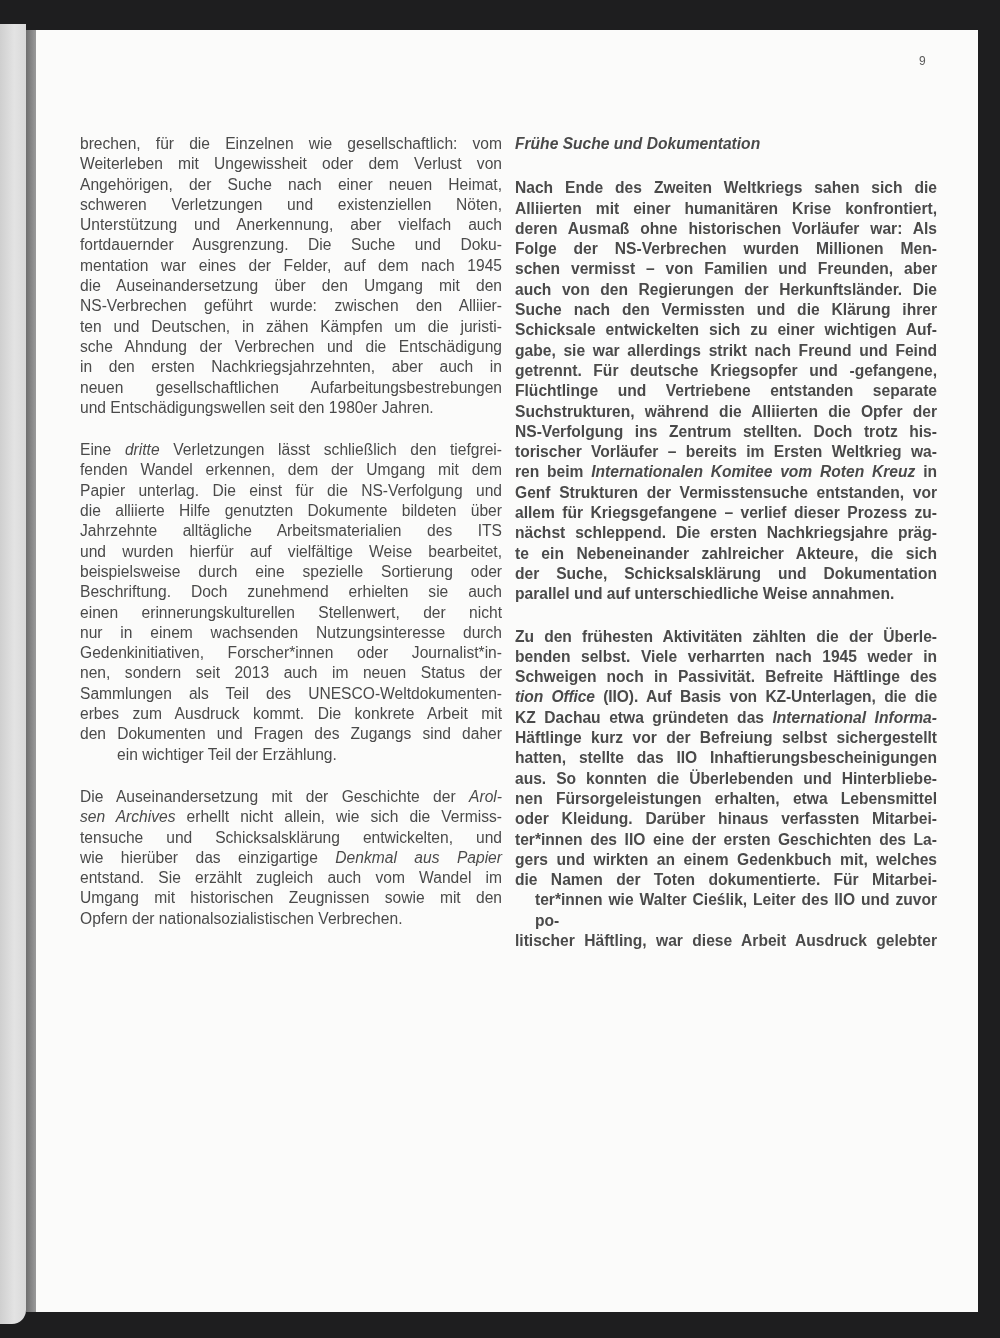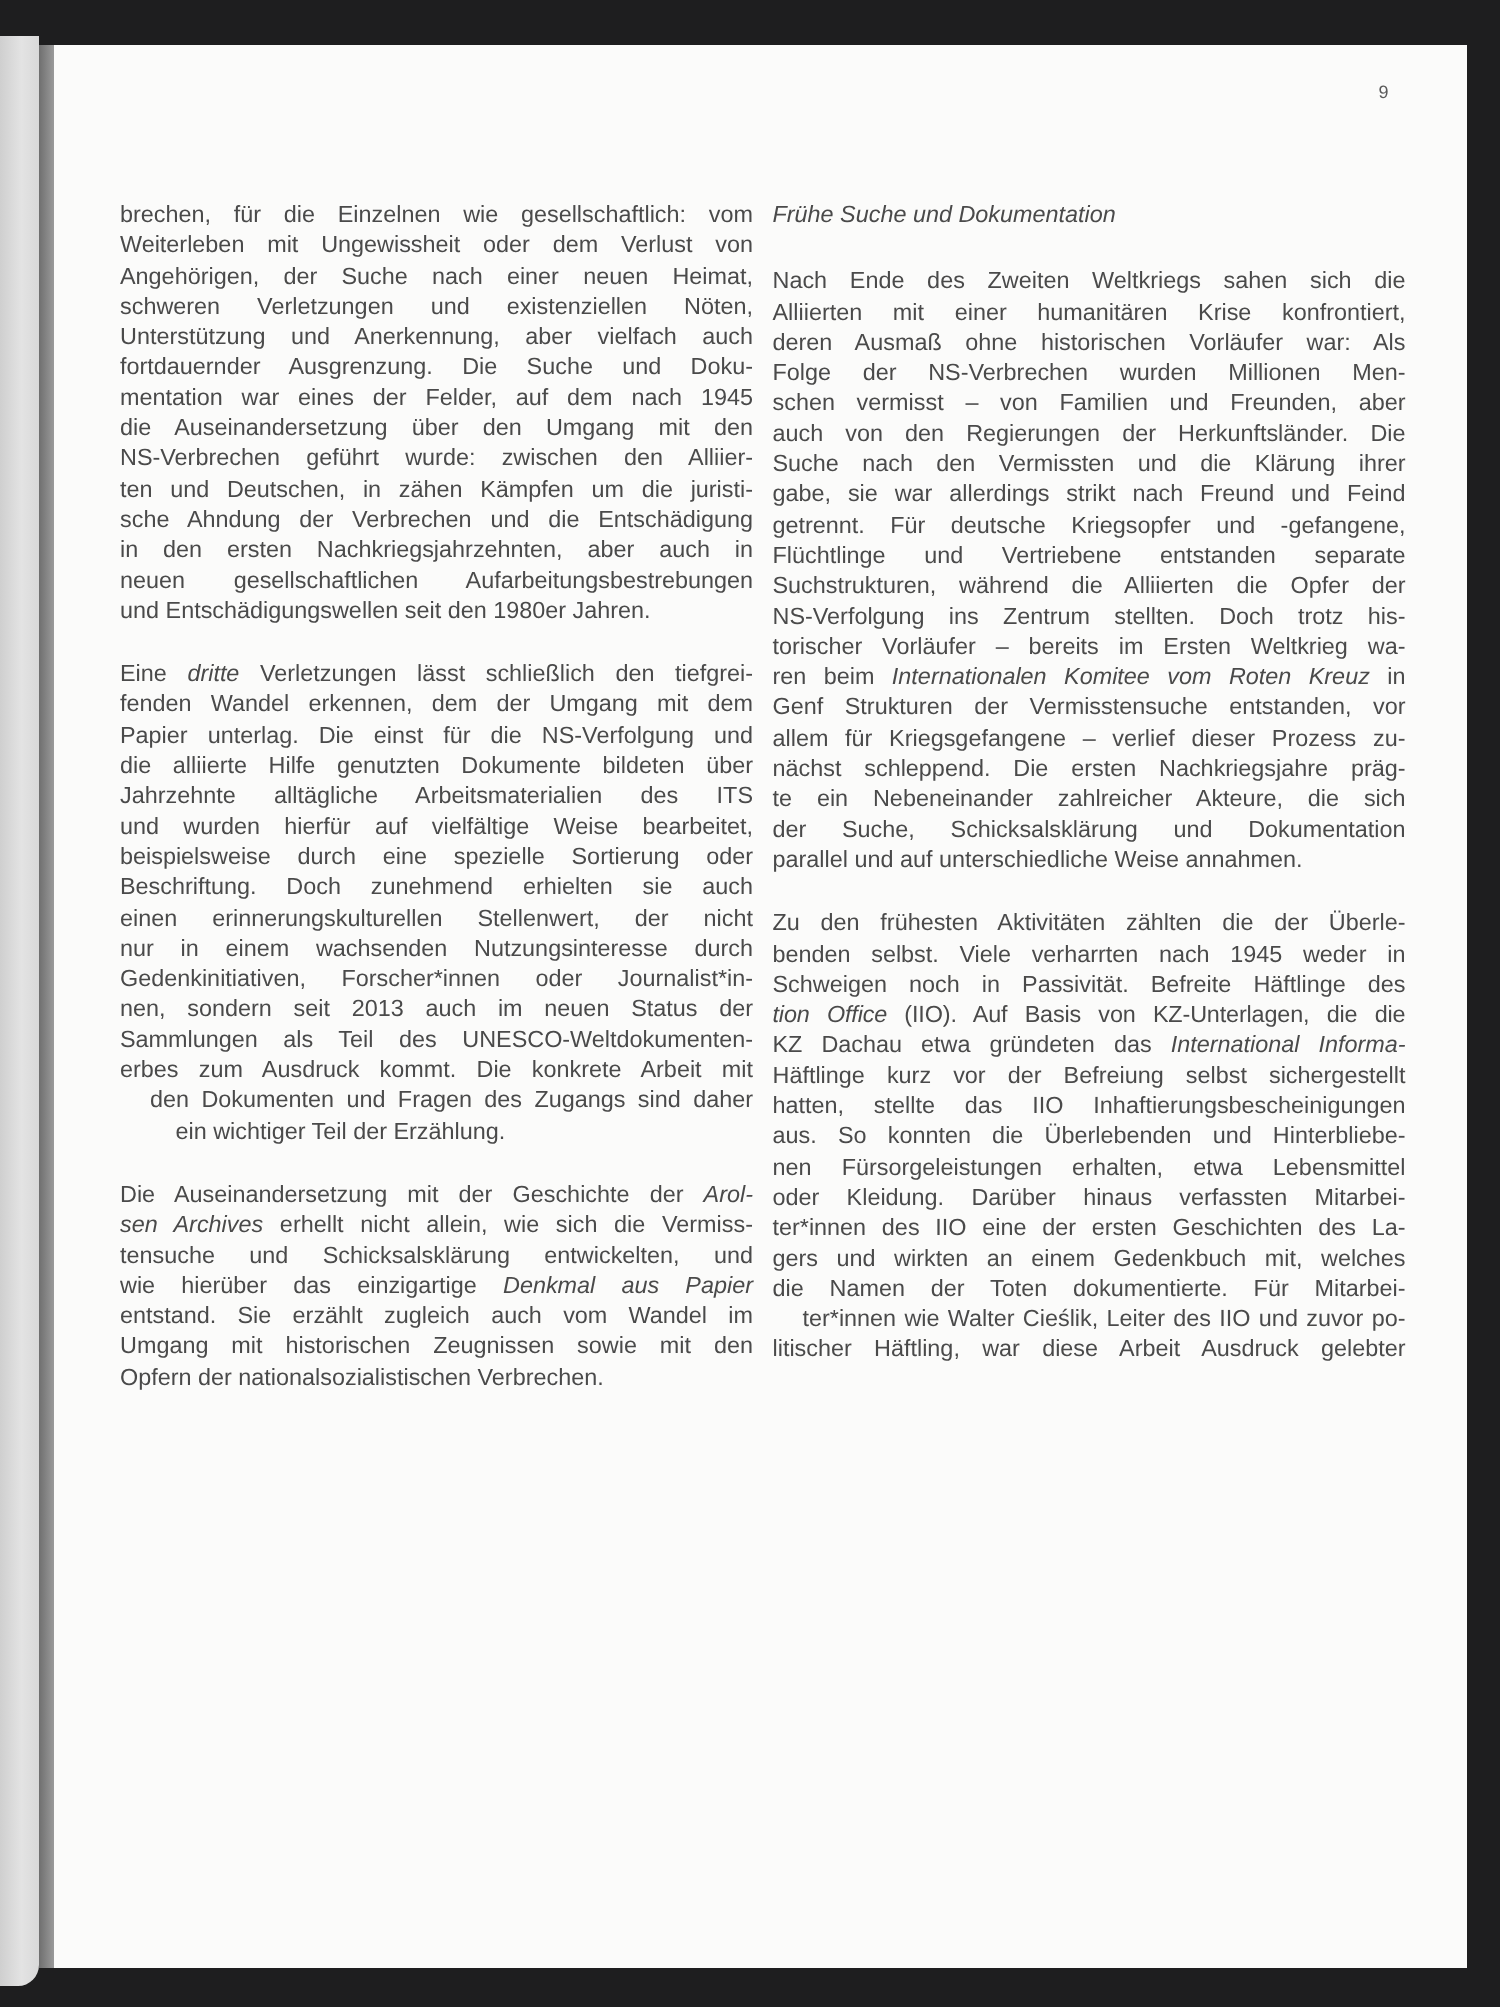--- a/index.html
+++ b/index.html
@@ -24,21 +24,21 @@
     .page-number {
       position: absolute; left: 883px; top: 24px;
       font-size: 12px; color: #5a5a5a;
     }
     .column {
       position: absolute; top: 104px; width: 422px;
       color: #4a4a4a; font-size: 15.6px; line-height: 20.3px;
       text-align: justify; hyphens: manual;
     }
     .col-left { left: 44px; }
-    .col-right { left: 479px; }
+    .col-right { left: 479px; font-weight: bold; }
     .line { display: block; text-align-last: justify; white-space: nowrap; overflow: visible; }
     .line.last { text-align-last: left; }
     .para { margin: 0 0 22px 0; }
     .heading {
       font-style: italic; margin: 0 0 24px 0; text-align-last: left;
     }
     em { font-style: italic; }
   </style>
 </head>
 <body>
@@ -75,21 +75,21 @@
       <span class="line" style="white-space: normal;">Jahrzehnte alltägliche Arbeitsmaterialien des ITS</span>
       <span class="line" style="white-space: normal;">und wurden hierfür auf vielfältige Weise bearbeitet,</span>
       <span class="line" style="white-space: normal;">beispielsweise durch eine spezielle Sortierung oder</span>
       <span class="line" style="white-space: normal;">Beschriftung. Doch zunehmend erhielten sie auch</span>
       <span class="line" style="white-space: normal;">einen erinnerungskulturellen Stellenwert, der nicht</span>
       <span class="line" style="white-space: normal;">nur in einem wachsenden Nutzungsinteresse durch</span>
       <span class="line" style="white-space: normal;">Gedenkinitiativen, Forscher*innen oder Journalist*in-</span>
       <span class="line" style="white-space: normal;">nen, sondern seit 2013 auch im neuen Status der</span>
       <span class="line" style="white-space: normal;">Sammlungen als Teil des UNESCO-Weltdokumenten-</span>
       <span class="line" style="white-space: normal;">erbes zum Ausdruck kommt. Die konkrete Arbeit mit</span>
-      <span class="line" style="white-space: normal; margin-left: 20px;">den Dokumenten und Fragen des Zugangs sind daher</span>
+      <span class="line" style="white-space: normal;">den Dokumenten und Fragen des Zugangs sind daher</span>
       <span class="line last" style="white-space: normal; margin-left: 37px;">ein wichtiger Teil der Erzählung.</span>
     </div>
 
     <div class="para">
       <span class="line" style="white-space: normal;"><span>Die Auseinandersetzung mit der Geschichte der </span><em>Arol-</em></span>
       <span class="line" style="white-space: normal;"><em>sen Archives</em><span> erhellt nicht allein, wie sich die Vermiss-</span></span>
       <span class="line" style="white-space: normal;">tensuche und Schicksalsklärung entwickelten, und</span>
       <span class="line" style="white-space: normal;"><span>wie hierüber das einzigartige </span><em>Denkmal aus Papier</em></span>
       <span class="line" style="white-space: normal;">entstand. Sie erzählt zugleich auch vom Wandel im</span>
       <span class="line" style="white-space: normal;">Umgang mit historischen Zeugnissen sowie mit den</span>
@@ -101,20 +101,21 @@
     <div class="heading">Frühe Suche und Dokumentation</div>
 
     <div class="para">
       <span class="line" style="white-space: normal;">Nach Ende des Zweiten Weltkriegs sahen sich die</span>
       <span class="line" style="white-space: normal;">Alliierten mit einer humanitären Krise konfrontiert,</span>
       <span class="line" style="white-space: normal;">deren Ausmaß ohne historischen Vorläufer war: Als</span>
       <span class="line" style="white-space: normal;">Folge der NS-Verbrechen wurden Millionen Men-</span>
       <span class="line" style="white-space: normal;">schen vermisst – von Familien und Freunden, aber</span>
       <span class="line" style="white-space: normal;">auch von den Regierungen der Herkunftsländer. Die</span>
       <span class="line" style="white-space: normal;">Suche nach den Vermissten und die Klärung ihrer</span>
+      <span class="line" style="white-space: normal;">Schicksale entwickelten sich zu einer wichtigen Auf-</span>
       <span class="line" style="white-space: normal;">gabe, sie war allerdings strikt nach Freund und Feind</span>
       <span class="line" style="white-space: normal;">getrennt. Für deutsche Kriegsopfer und -gefangene,</span>
       <span class="line" style="white-space: normal;">Flüchtlinge und Vertriebene entstanden separate</span>
       <span class="line" style="white-space: normal;">Suchstrukturen, während die Alliierten die Opfer der</span>
       <span class="line" style="white-space: normal;">NS-Verfolgung ins Zentrum stellten. Doch trotz his-</span>
       <span class="line" style="white-space: normal;">torischer Vorläufer – bereits im Ersten Weltkrieg wa-</span>
       <span class="line" style="white-space: normal;"><span>ren beim </span><em>Internationalen Komitee vom Roten Kreuz</em><span> in</span></span>
       <span class="line" style="white-space: normal;">Genf Strukturen der Vermisstensuche entstanden, vor</span>
       <span class="line" style="white-space: normal;">allem für Kriegsgefangene – verlief dieser Prozess zu-</span>
       <span class="line" style="white-space: normal;">nächst schleppend. Die ersten Nachkriegsjahre präg-</span>

